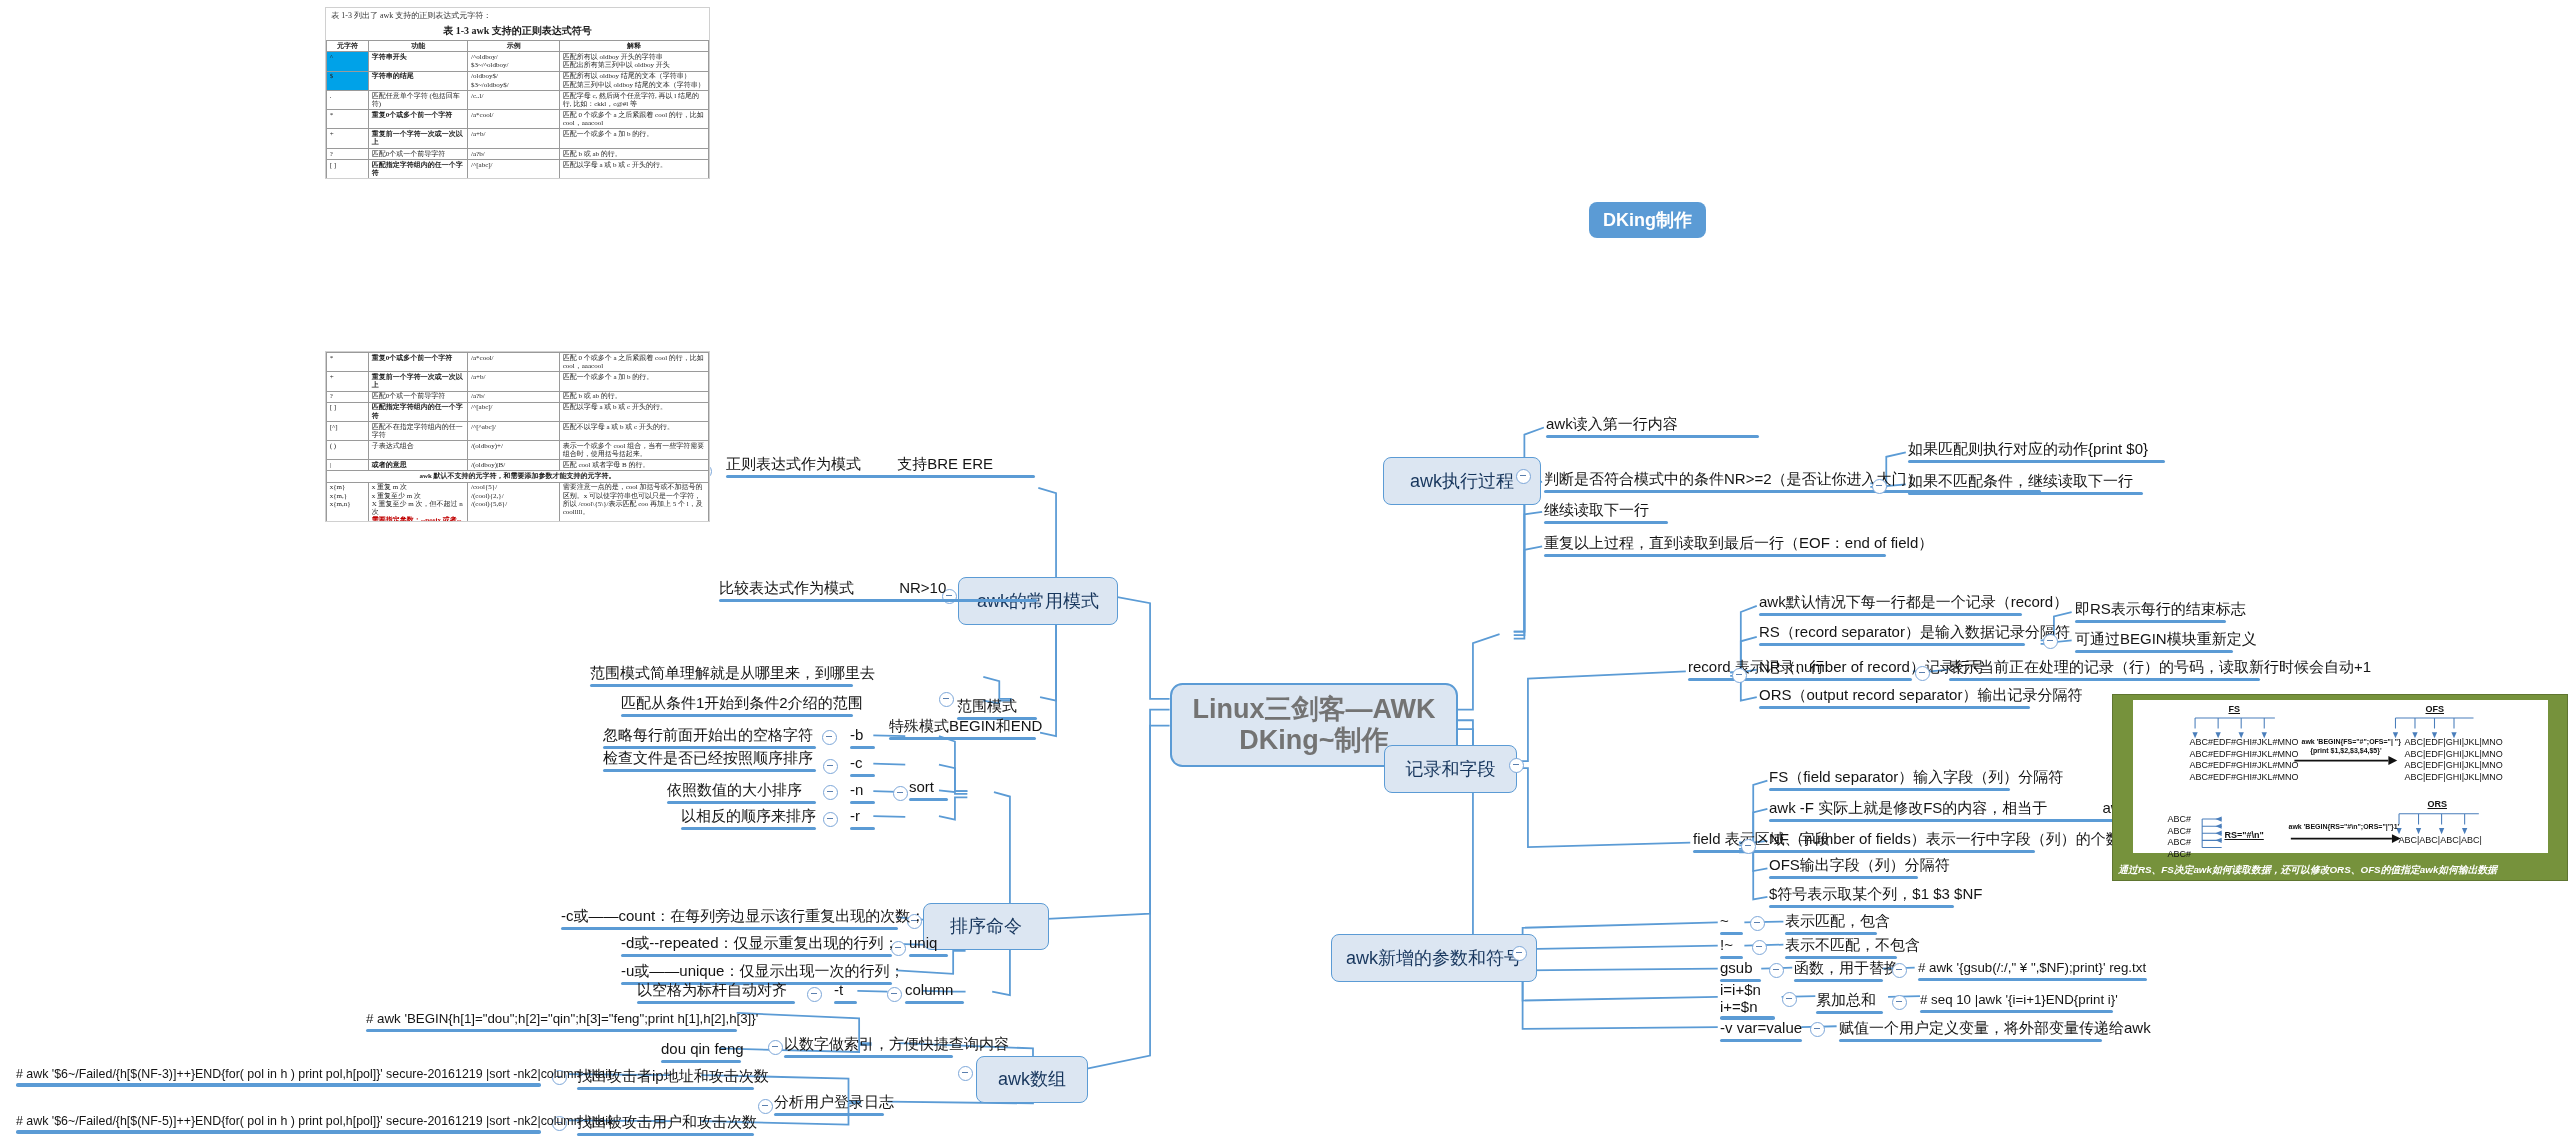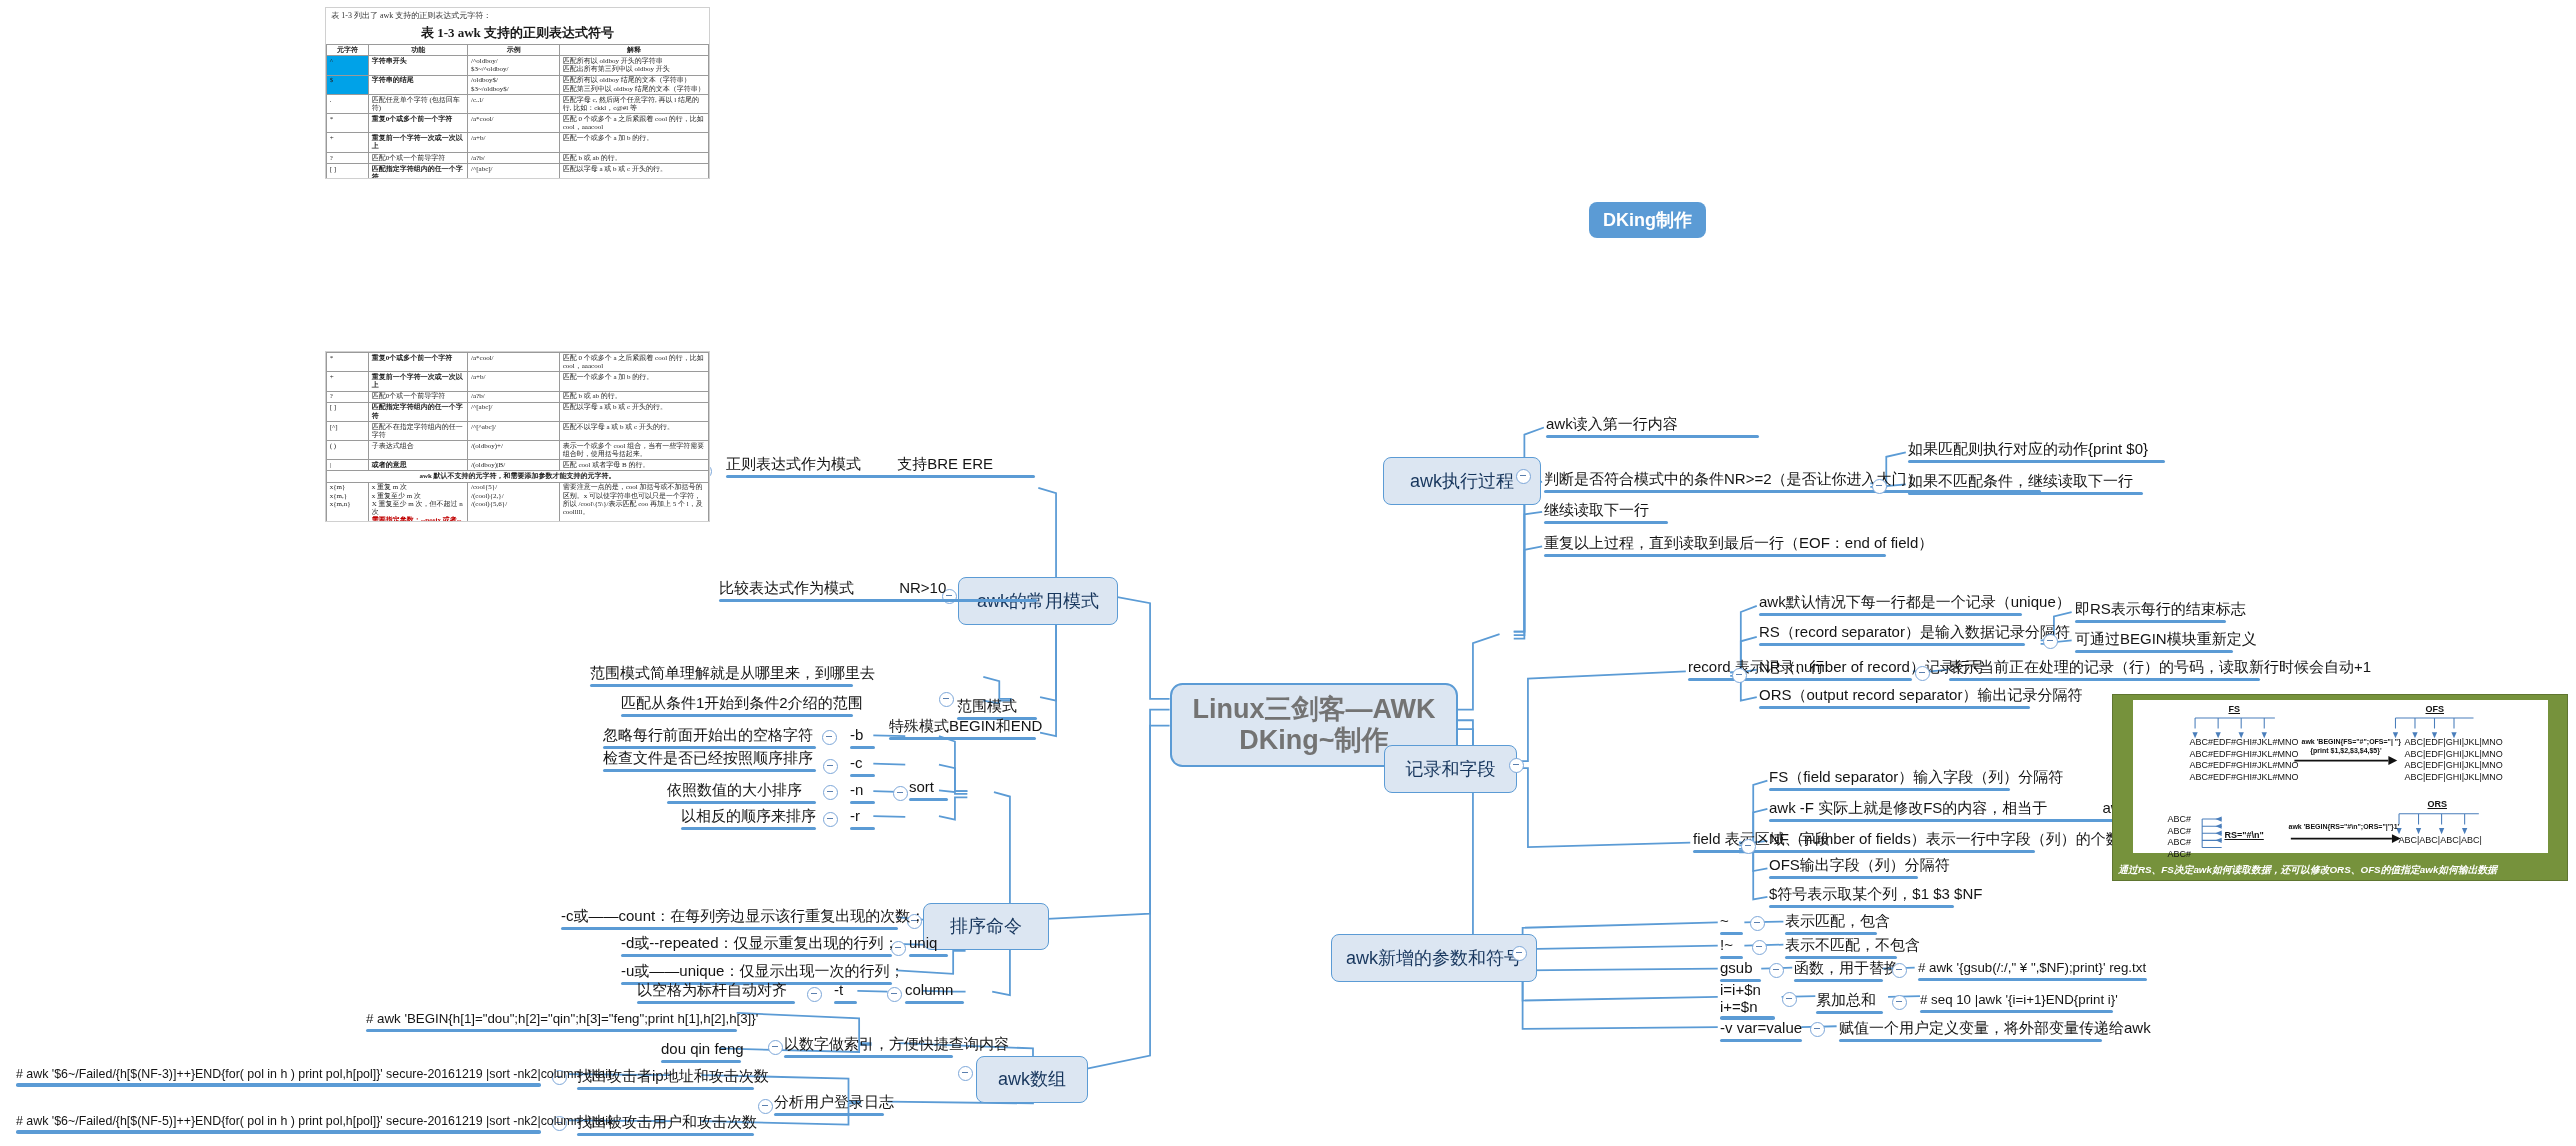--- a/index.html
+++ b/index.html
@@ -45,21 +45,21 @@
        overflow:hidden;font-family:"Liberation Serif","DejaVu Serif",serif;}
   .doc .cap{font-size:8px;color:#333;padding:1.8px 5.3px;}
   .doc table{border-collapse:collapse;width:100%;font-size:7px;color:#222;}
   .doc td,.doc th{border:0.9px solid #9a9a9a;padding:0.9px 2.7px;
                   vertical-align:top;line-height:1.18;}
   .doc th{font-weight:bold;text-align:center;}
   .doc .hl{background:#00a2e8;}
   .doc .bold{font-weight:bold;}
   .doc .red{color:#c00000;font-weight:bold;}
   .doc .mid{text-align:center;font-weight:bold;}
-  .doc-title{font-size:13px;font-weight:bold;text-align:center;padding:1.8px 0;}
+  .doc-title{font-size:10px;font-weight:bold;text-align:center;padding:1.8px 0;}
 
   
   .pic{position:absolute;left:2112px;top:694px;width:454px;height:185px;
        background:#76923c;border:0.9px solid #5f7530;}
   .pic .inner{position:absolute;left:19.5px;top:5.3px;width:415px;height:153px;
               background:#ffffff;}
   .pic .cap2{position:absolute;left:5.3px;bottom:2.7px;right:3.5px;color:#ffffff;
              font-style:italic;font-weight:bold;font-size:9.8px;
              white-space:nowrap;}
   .pic .lab{position:absolute;font-size:9px;font-weight:bold;
@@ -194,21 +194,21 @@
 <div class="node" style="left:1384px;top:745px;width:106px;height:35px;">
   <span>记录和字段</span>
 </div>
 <span class="minus" style="left:1509px;top:758px;"></span>
 
 <div class="leaf" style="left:1688px;top:658px;width:142px;">
   <span>record  表示记录、行</span><span class="ul"></span></div>
 <span class="minus" style="left:1732px;top:668px;"></span>
 
 <div class="leaf" style="left:1759px;top:593px;width:263px;">
-  <span>awk默认情况下每一行都是一个记录（unique）</span><span class="ul"></span></div>
+  <span>awk默认情况下每一行都是一个记录（record）</span><span class="ul"></span></div>
 <div class="leaf" style="left:1759px;top:623px;width:266px;">
   <span>RS（record separator）是输入数据记录分隔符</span><span class="ul"></span></div>
 <span class="minus" style="left:2043px;top:634px;"></span>
 <div class="leaf" style="left:2075px;top:600px;width:151px;">
   <span>即RS表示每行的结束标志</span><span class="ul"></span></div>
 <div class="leaf" style="left:2075px;top:630px;width:158px;">
   <span>可通过BEGIN模块重新定义</span><span class="ul"></span></div>
 
 <div class="leaf" style="left:1759px;top:658px;width:153px;">
   <span>NR（number of record）记录行号</span><span class="ul"></span></div>

